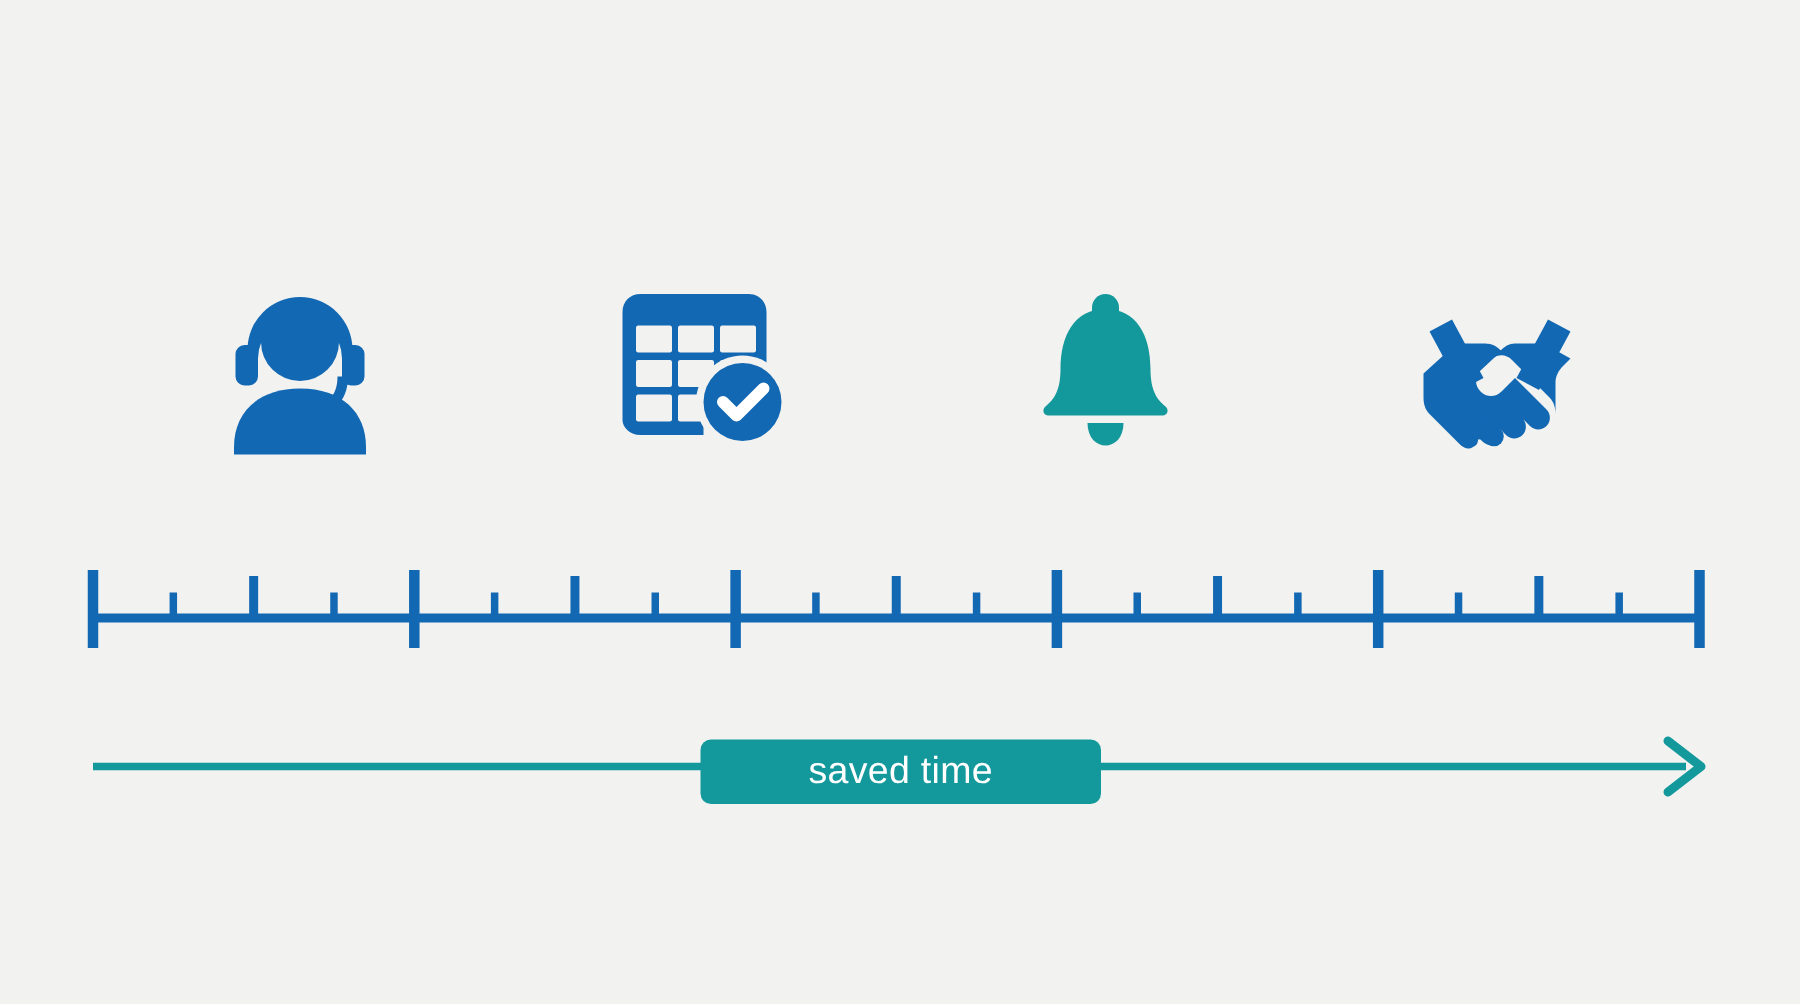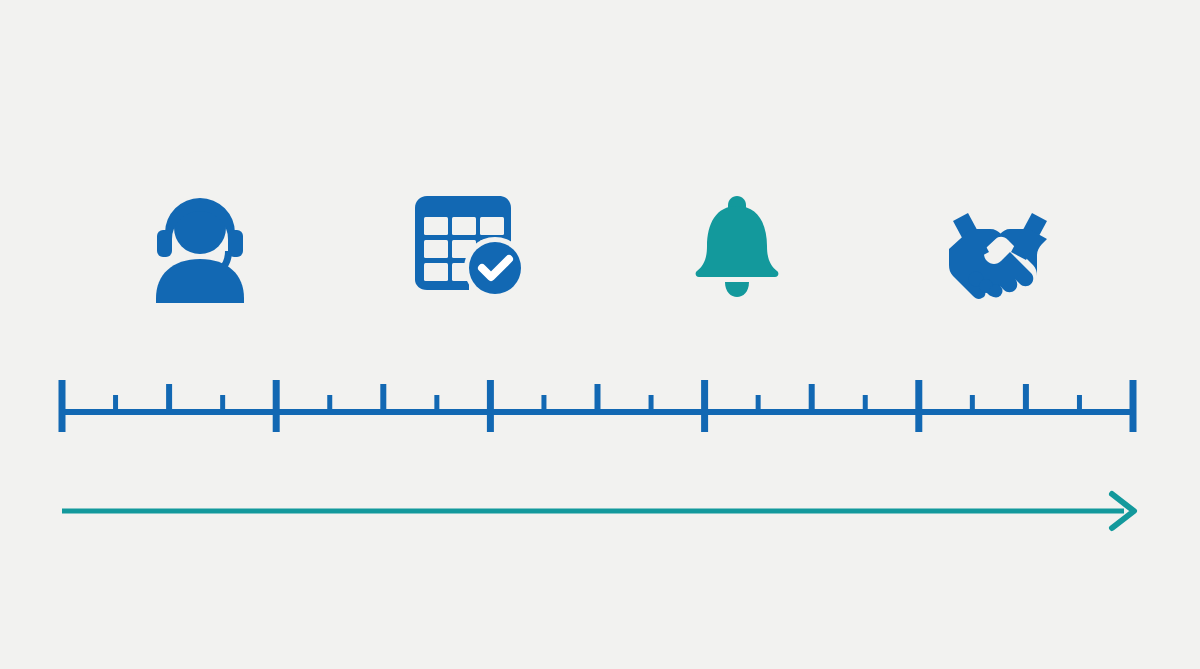--- a/index.html
+++ b/index.html
@@ -206,15 +206,18 @@
       </g>
     <line id="ruler-axis" x1="12" y1="42" x2="1083" y2="42" stroke="#1268b3" stroke-width="6" stroke-linecap="butt"></line>
   </svg>
 
   <div id="arrow-row">
     <svg viewBox="0 0 1110 70" width="1110" height="70" style="position:absolute; left:0; top:0;">
       <line x1="12" y1="31" x2="1074" y2="31" stroke="#13999c" stroke-width="5" stroke-linecap="butt"></line>
       <path d="M1062 14 L1084 31 L1062 48" fill="none" stroke="#13999c" stroke-width="6" stroke-linecap="round" stroke-linejoin="round"></path>
     </svg>
 
+    <div id="saved-time-bar" style="left: 417px; width: 267px; top: 13px; height: 43px; border-radius: 7px; background: rgb(19, 153, 156);">
+      <span id="saved-time-label" style="color: rgb(255, 255, 255); font-size: 25px;">saved time</span>
+    </div>
   </div>
 
 </div>
 
 </body></html>

